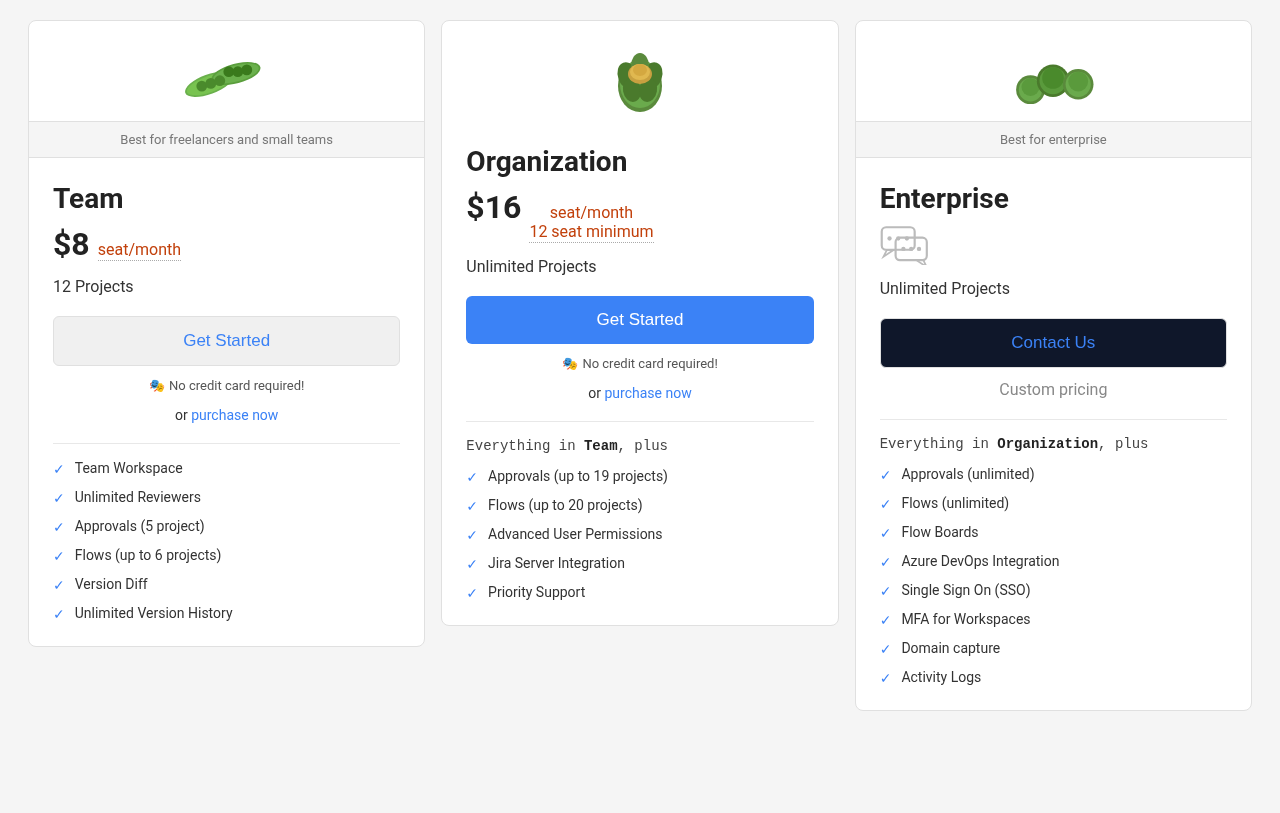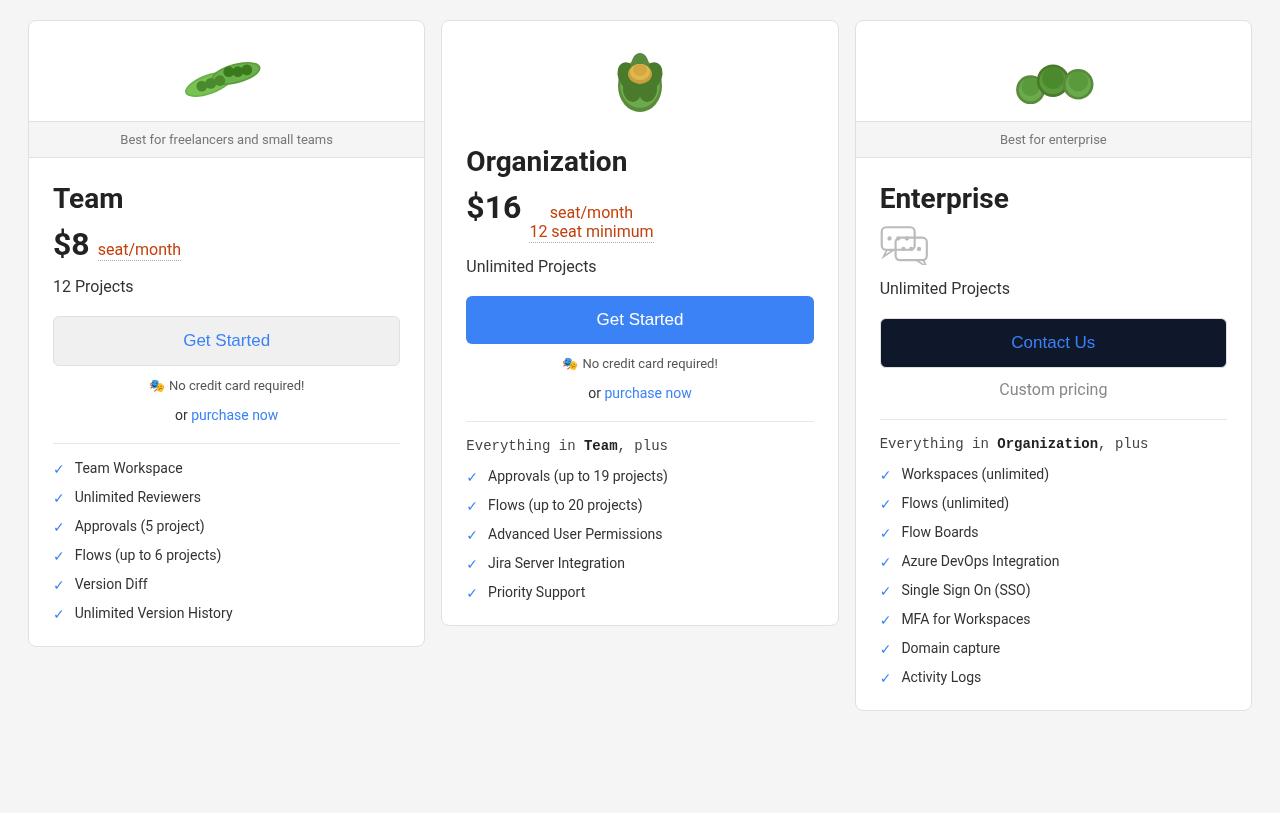--- a/index.html
+++ b/index.html
@@ -303,21 +303,21 @@
       <circle cx="31" cy="15" r="2.5" fill="#bbb"></circle>
       <polygon points="8,28 4,36 16,28" fill="none" stroke="#bbb" stroke-width="2"></polygon>
       <rect x="18" y="14" width="36" height="26" rx="5" ry="5" fill="none" stroke="#bbb" stroke-width="2.5"></rect>
       <circle cx="27" cy="27" r="2.5" fill="#bbb"></circle>
       <circle cx="36" cy="27" r="2.5" fill="#bbb"></circle>
       <circle cx="45" cy="27" r="2.5" fill="#bbb"></circle>
       <polygon points="50,40 42,40 54,48" fill="none" stroke="#bbb" stroke-width="2"></polygon>
     </svg></div><div class="projects-text">Unlimited Projects</div><button class="btn-get-started btn-contact">Contact Us</button><div class="custom-pricing">Custom pricing</div><hr class="divider"><div class="features-intro"><span>Everything in </span><strong>Organization</strong><span>, plus</span></div><ul class="feature-list">
           <li class="feature-item">
             <span class="check-icon">✓</span>
-            <span>Workspaces (unlimited)</span>
+            <span>Approvals (unlimited)</span>
           </li>
           <li class="feature-item">
             <span class="check-icon">✓</span>
             <span>Flows (unlimited)</span>
           </li>
           <li class="feature-item">
             <span class="check-icon">✓</span>
             <span>Flow Boards</span>
           </li>
           <li class="feature-item">

